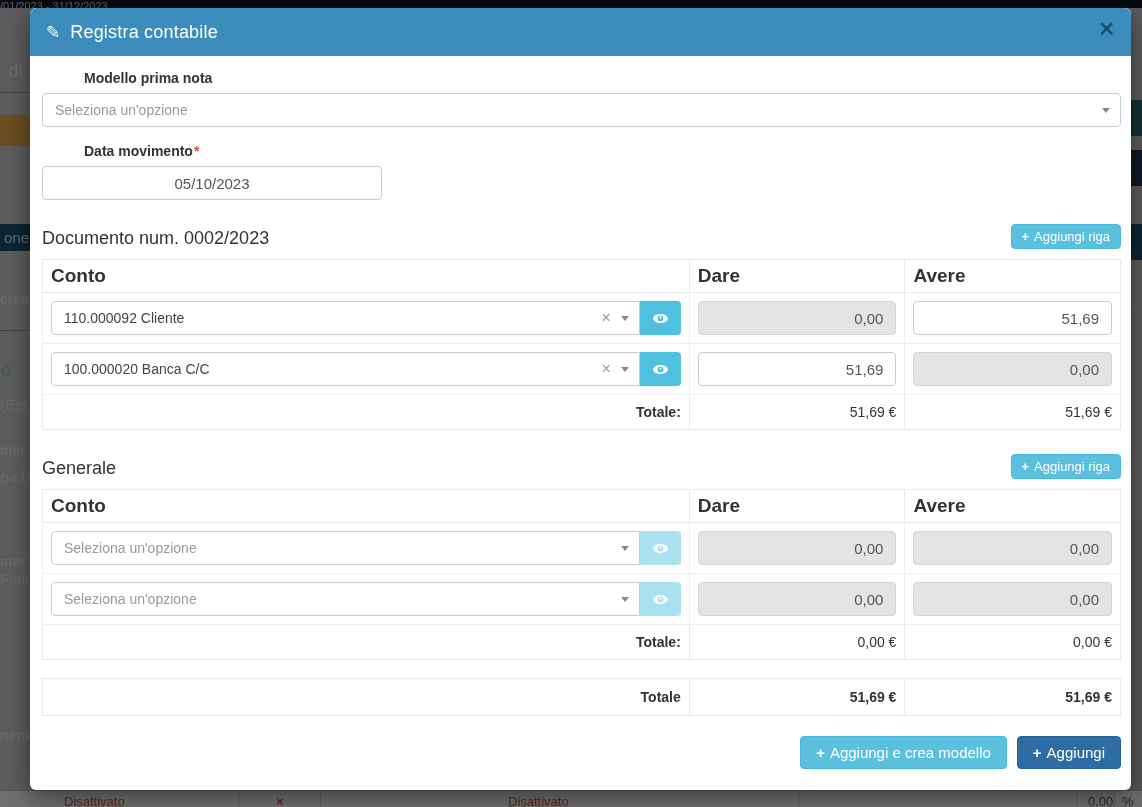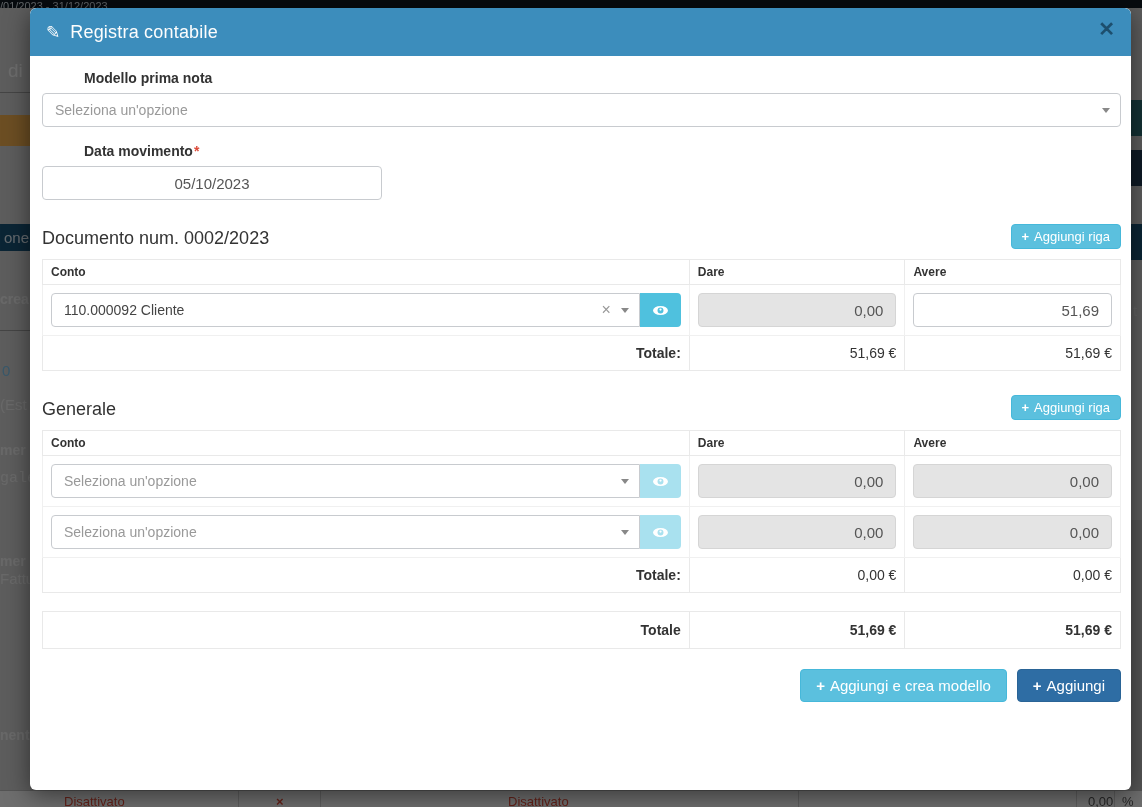--- a/index.html
+++ b/index.html
@@ -58,21 +58,21 @@
 
   .section-head { display:flex; align-items:flex-end; justify-content:space-between; margin-top:24px; }
   .section-title { font-size:18px; font-weight:400; color:#333; }
   .btn { border:none; border-radius:4px; color:#fff; font-size:14px; cursor:pointer;
          font-family:"Liberation Sans", sans-serif; }
   .btn-addrow { background:#5bc0de; border:1px solid #46b8da; font-size:13px; padding:4px 10px; }
   .btn .plus { font-weight:bold; margin-right:5px; }
 
   table.grid { width:100%; border-collapse:collapse; margin-top:10px; table-layout:fixed; }
   table.grid col.c1 { width:60%; } table.grid col.c2 { width:20%; } table.grid col.c3 { width:20%; }
-  table.grid th { text-align:left; font-size:12px; color:#333; padding:5px 8px; border:1px solid #e9e9e9; }
+  table.grid th { text-align:left; font-size:19px; color:#333; padding:5px 8px; border:1px solid #e9e9e9; }
   table.grid td { padding:8px; border:1px solid #f0f0f0; vertical-align:middle; }
 
   .conto-group { display:flex; }
   .conto-group .select-box { flex:1; border-radius:4px 0 0 4px; }
   .eye-btn { width:41px; height:34px; border:none; border-radius:0 4px 4px 0; background:#4fc1de;
              color:#4fc1de; display:flex; align-items:center; justify-content:center; cursor:pointer; }
   .eye-btn.disabled { background:#a9e1ef; color:#a9e1ef; cursor:default; }
 
   .amount { width:100%; height:34px; border:1px solid #c8cbcf; border-radius:4px; text-align:right;
             font-size:15px; color:#555; padding:0 12px; font-family:"Liberation Sans", sans-serif; }
@@ -181,20 +181,40 @@
                     <ellipse cx="12" cy="12" rx="10.5" ry="6.5" fill="#fff"></ellipse>
                     <circle cx="12" cy="12" r="4.2" fill="currentColor"></circle>
                     <circle cx="12" cy="10.6" r="1.6" fill="#fff"></circle>
                   </svg>
             </button>
           </div>
         </td>
         <td><input class="amount" disabled="" value="0,00" style=""></td>
         <td><input class="amount" value="51,69" style=""></td>
       </tr>
+      <tr>
+        <td>
+          <div class="conto-group">
+            <div class="select-box">
+              <span>100.000020 Banca C/C</span>
+              <span class="sel-clear">×</span>
+              <span class="caret"></span>
+            </div>
+            <button class="eye-btn">
+              <svg width="17" height="17" viewBox="0 0 24 24">
+                    <ellipse cx="12" cy="12" rx="10.5" ry="6.5" fill="#fff"></ellipse>
+                    <circle cx="12" cy="12" r="4.2" fill="currentColor"></circle>
+                    <circle cx="12" cy="10.6" r="1.6" fill="#fff"></circle>
+                  </svg>
+            </button>
+          </div>
+        </td>
+        <td><input class="amount" value="51,69" style=""></td>
+        <td><input class="amount" disabled="" value="0,00" style=""></td>
+      </tr>
       <tr class="total-row">
         <td class="t-label">Totale:</td>
         <td class="t-val">51,69 €</td>
         <td class="t-val">51,69 €</td>
       </tr>
     </tbody>
       </table>
 
     <div class="section-head">
       <div class="section-title">Generale</div>

